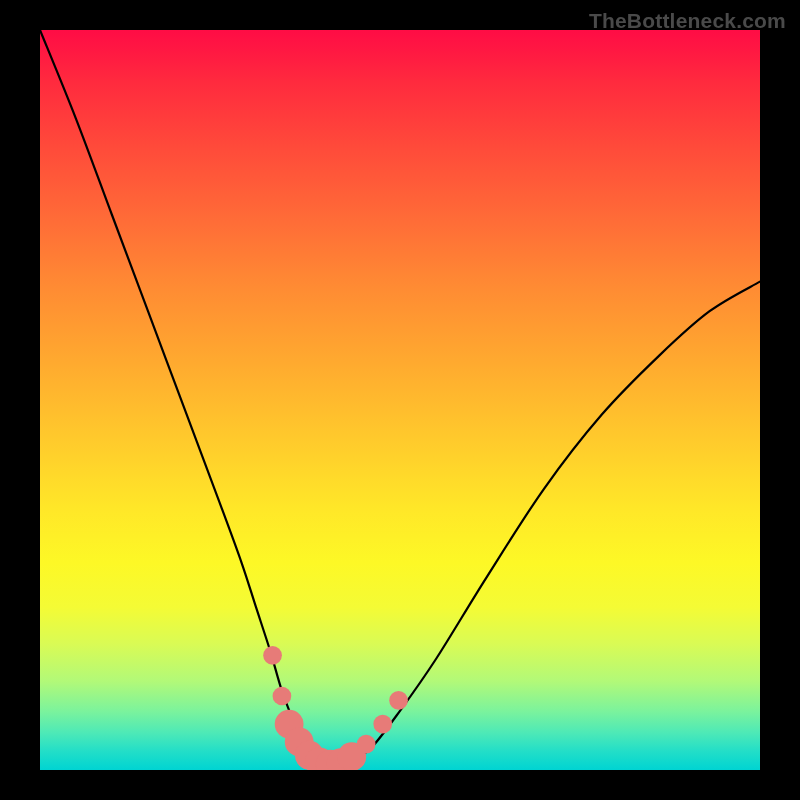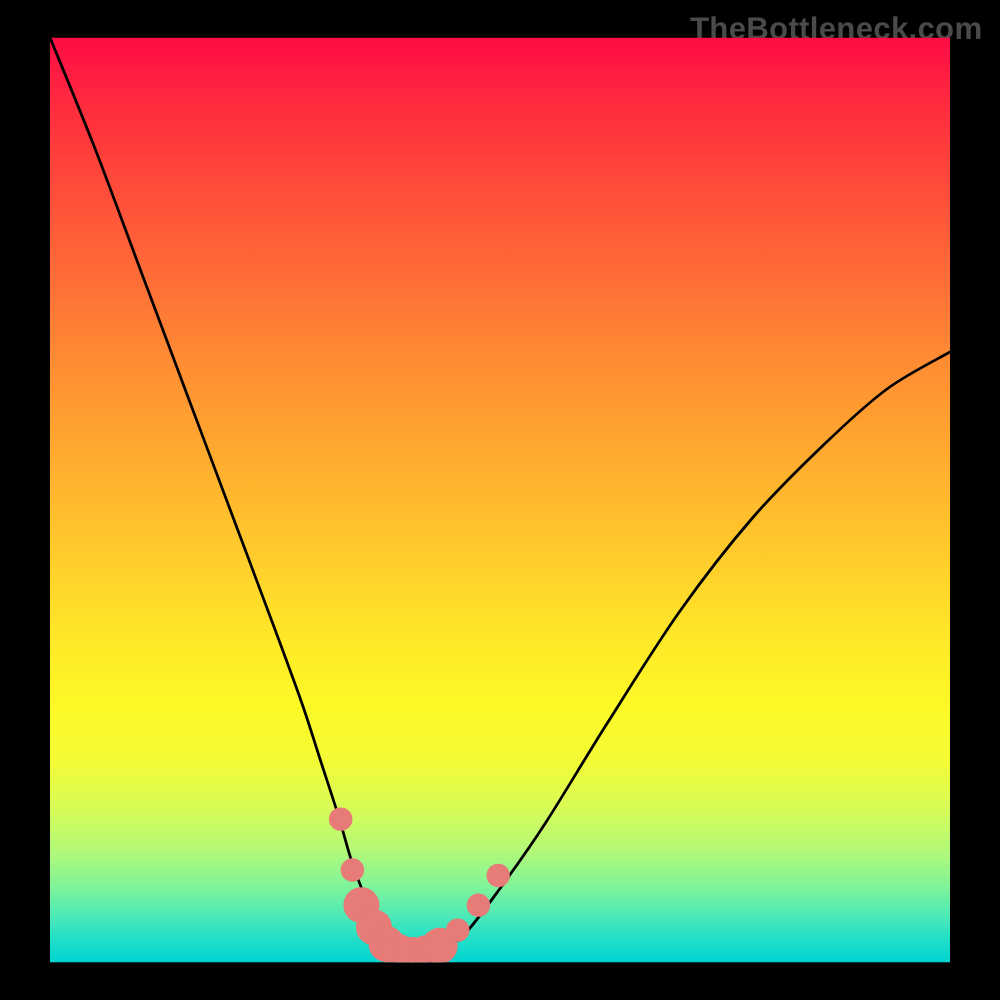--- a/index.html
+++ b/index.html
@@ -51,21 +51,21 @@
   .svg-layer {
     position: absolute;
     inset: 0;
     width: 100%;
     height: 100%;
   }
   .watermark {
     position: absolute;
     top: 9px;
     right: 14px;
-    font-size: 25px;
+    font-size: 21px;
     font-weight: 600;
     color: #4a4a4a;
     letter-spacing: 0.2px;
     user-select: none;
   }
 </style>
 </head>
 <body>
 
 <div class="frame">

